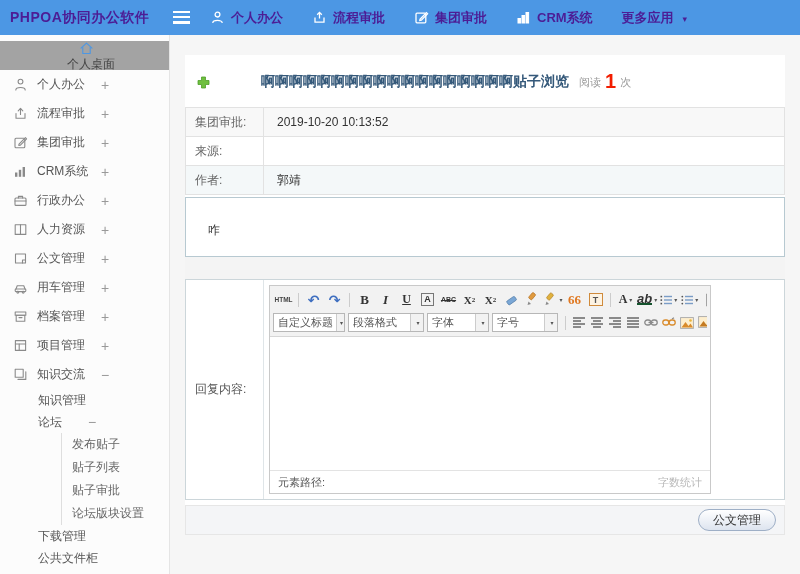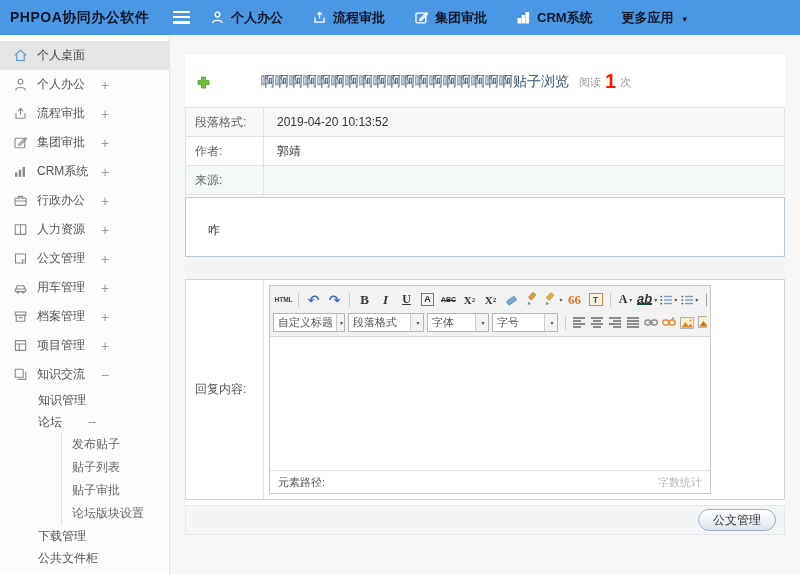--- a/index.html
+++ b/index.html
@@ -5,54 +5,54 @@
   * { box-sizing: border-box; margin: 0; padding: 0; }
   html,body { width: 800px; height: 574px; overflow: hidden; }
   body {
     font-family: "Liberation Sans", "DejaVu Sans", sans-serif;
     background: #f6f6f6; position: relative; font-size: 12px; color:#444;
   }
   svg { display:block; }
 
   
   .topbar { position:absolute; top:0; left:0; width:800px; height:35px;
-    background:#4c97e4; color:#0f172a; z-index:5; }
+    background:#4c97e4; color:#4c1d95; z-index:5; }
   .brand { position:absolute; left:10px; top:0; height:35px; line-height:35px;
     font-size:14px; font-weight:bold; letter-spacing:.5px; }
   .hamburger { position:absolute; left:173px; top:11px; width:17px; height:13px; cursor:pointer;
     background: linear-gradient(#fff 0 2.5px, transparent 2.5px 5px, #fff 5px 7.5px, transparent 7.5px 10px, #fff 10px 13px); }
   .topnav { position:absolute; left:210px; top:0; height:35px; display:flex; align-items:center; }
   .tn-item { display:flex; align-items:center; gap:6px; margin-right:29px;
     font-size:13px; font-weight:bold; cursor:pointer; }
   .tn-item svg { stroke:#fff; }
   .tn-caret { font-size:9px; margin-left:-20px; margin-right:0; position:relative; top:1px; }
 
   
   .sidebar { position:absolute; top:35px; left:0; width:170px; height:539px;
     background:#fcfcfc; border-right:1px solid #e5e5e5; padding-top:6px; }
   .s-item { position:relative; height:29px; display:flex; align-items:center;
     padding-left:13px; color:#555; cursor:pointer; }
-  .s-item.active { background:#e5e5e5; color:#444; }
+  .s-item.active { background:#a3a3a3; color:#444;flex-direction:column; }
   .s-ico { width:15px; margin-right:9px; color:#8a8a8a; display:flex; }
   .s-item.active .s-ico { color:#4c97e4; }
   .s-ico svg { stroke:currentColor; fill:none; stroke-width:1.1; stroke-linecap:round; stroke-linejoin:round; }
   .s-exp { position:absolute; left:101px; top:50%; transform:translateY(-50%);
     color:#999; font-size:14px; font-weight:300; }
   .s-item.lvl2 { height:22px; padding-left:38px;text-align:center; }
   .s-item.lvl2 .s-exp { left:88px; }
   .lvl3-group { margin-left:61px; border-left:1px solid #dedede; }
   .s-item.lvl3 { height:23px; padding-left:10px; color:#666; }
 
   
   .main { position:absolute; left:170px; top:35px; width:630px; height:539px; background:#f6f6f6; }
   .card { position:absolute; left:15px; top:20px; width:600px; background:#fff; }
 
   .title-row { display:flex; align-items:center; padding:17px 12px 15px; }
   .plus-icon { margin-right:7px; }
-  .page-title { font-size:14px; font-weight:normal; color:#35597a;padding-left:44px; }
+  .page-title { font-size:14px; font-weight:bold; color:#35597a;padding-left:44px; }
   .read-label,.read-unit { font-size:11px; color:#999; }
   .read-label { margin-left:10px; }
   .read-count { font-size:20px; font-weight:bold; color:#f21d00; margin:0 4px;
     line-height:1; position:relative; top:-1px; }
 
   table.info { width:100%; border-collapse:collapse; font-size:12px; }
   table.info td { border:1px solid #e2e2e2; height:29px; }
   table.info td.lbl { width:78px; padding-left:9px; color:#666; }
   table.info td.val { padding-left:13px; color:#333; }
   table.info tr:nth-child(1) { background:#f8f8f8; }
@@ -338,30 +338,30 @@
         </span>
       <span class="page-title">啊啊啊啊啊啊啊啊啊啊啊啊啊啊啊啊啊啊贴子浏览</span>
       <span class="read-label">阅读</span>
       <span class="read-count">1</span>
       <span class="read-unit">次</span>
     </div>
 
     <table class="info">
       <tbody>
           <tr>
-        <td class="lbl">段落格式:</td>
-        <td class="val">2019-04-20 10:13:52</td>
+        <td class="lbl">集团审批:</td>
+        <td class="val">2019-10-20 10:13:52</td>
+      </tr>
+      <tr>
+        <td class="lbl">来源:</td>
+        <td class="val"></td>
       </tr>
       <tr>
         <td class="lbl">作者:</td>
         <td class="val">郭靖</td>
-      </tr>
-      <tr>
-        <td class="lbl">来源:</td>
-        <td class="val"></td>
       </tr>
     </tbody>
       </table>
 
     <div class="post-box">
       <span class="post-content">咋</span>
     </div>
 
     <div class="gray-strip"></div>
 

